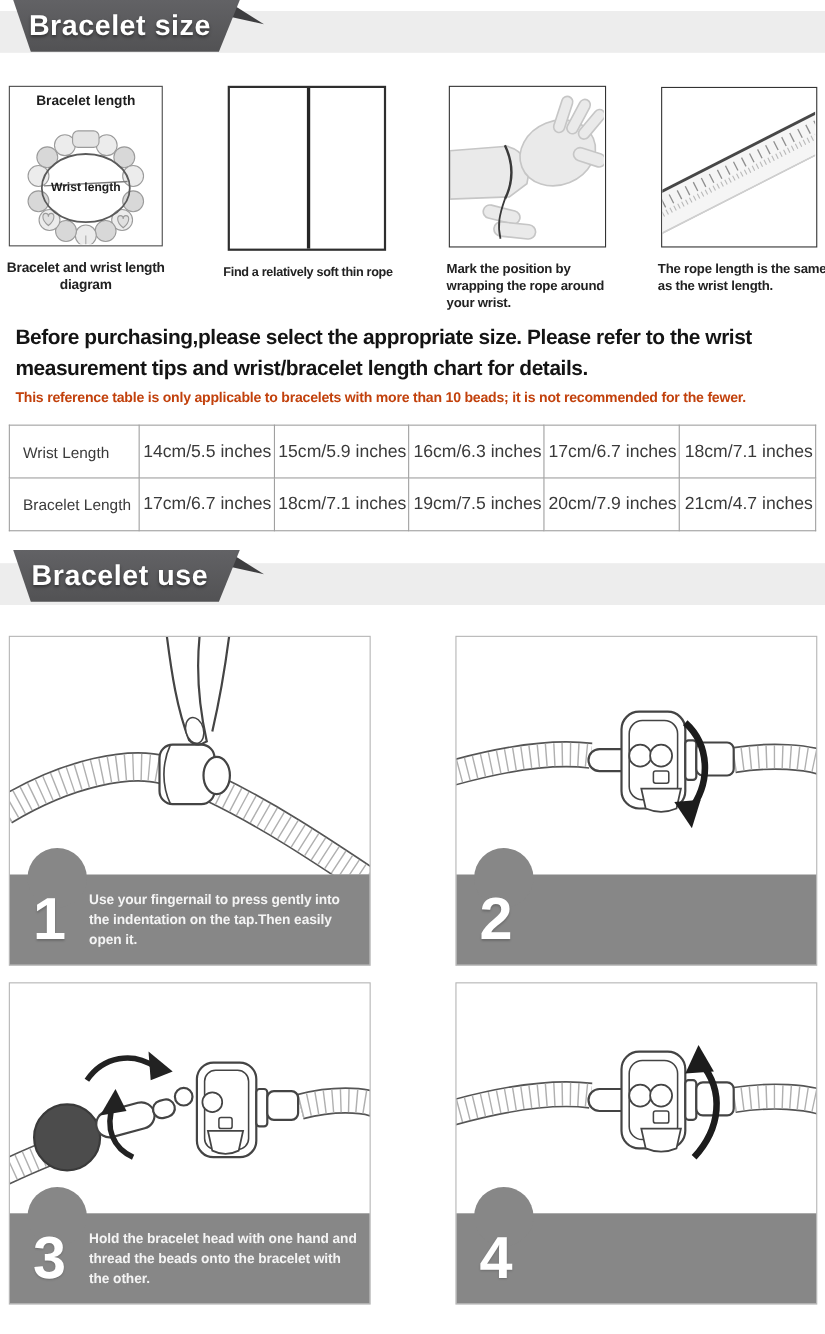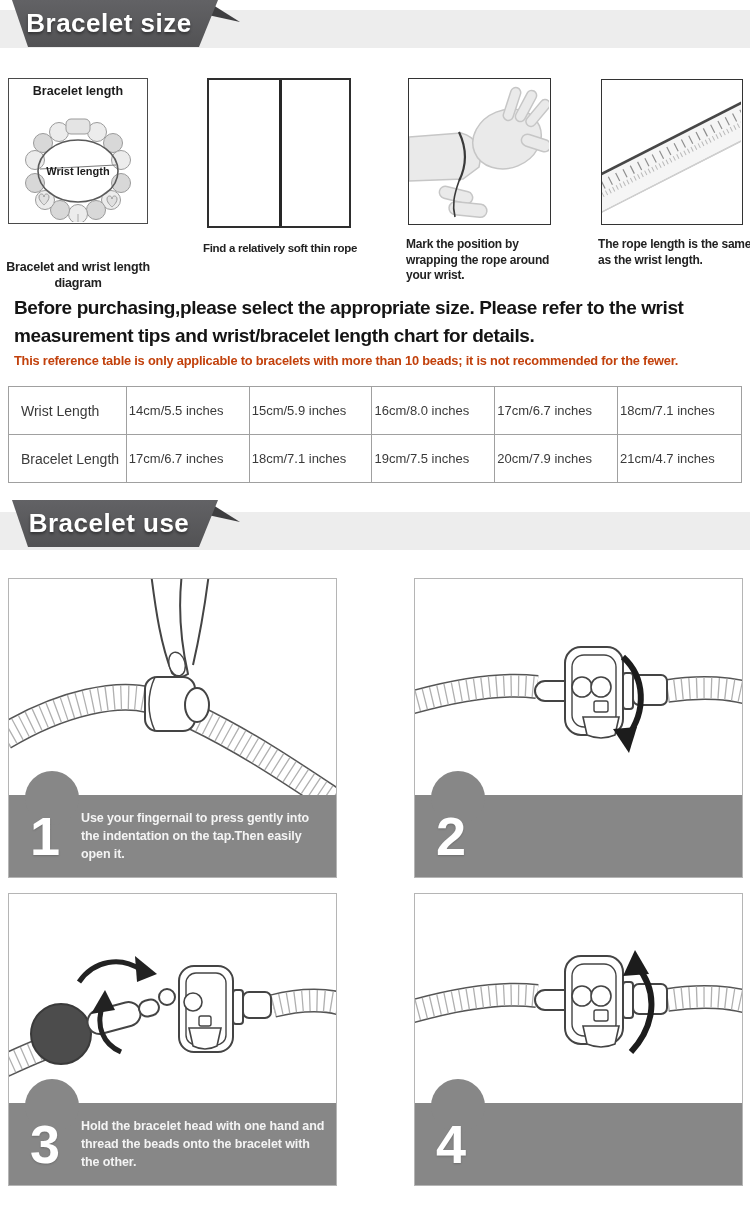--- a/index.html
+++ b/index.html
@@ -10,35 +10,35 @@
   .band { position:absolute; left:0; width:750px; height:38px; background:#ededed; }
   .ribbon { position:absolute; left:0; width:245px; height:50px; }
   .ribbon-label { position:absolute; left:0; width:218px; height:47px;
     display:flex; align-items:center; justify-content:center;
     color:#fff; font-size:26px; font-weight:bold; letter-spacing:.5px;
     text-shadow:0 2px 3px rgba(0,0,0,.45); }
 
   
   .mbox { position:absolute; background:#fff; }
   .mcap { position:absolute; font-weight:bold; color:#222; font-size:12.5px; line-height:1.3; letter-spacing:-0.2px; }
-  .mcap.center { text-align:center;margin-top:24px; }
+  .mcap.center { text-align:center; }
   .mcap.nowrap { white-space:nowrap; text-align:center; }
   .overlay-label { position:absolute; font-weight:bold; color:#1c1c1c; }
 
   
   .intro { position:absolute; left:14px; top:294px; width:734px;
     font-size:19px; font-weight:bold; color:#141414; line-height:1.45; letter-spacing:-0.4px; }
   .warning { position:absolute; left:14px; top:353px; white-space:nowrap;
     font-size:12.8px; font-weight:bold; letter-spacing:-0.2px; }
 
   
   table.size { position:absolute; left:8px; top:386px; width:734px;
     border-collapse:collapse; background:#fff; }
-  table.size td { border:1px solid #a0a0a0; height:48px; font-size:13px; color:#3a3a3a;
-    text-align:left; padding:0 2px; }
+  table.size td { border:1px solid #a0a0a0; height:48px; font-size:16px; color:#3a3a3a;
+    text-align:right; padding:0 2px; }
   table.size td.rowhead { text-align:left; padding-left:12px; font-size:14px; }
 
   
   .step { position:absolute; width:329px; background:#fff; border:1px solid #b5b5b5; }
   .step svg.illus { position:absolute; left:0; top:0; }
   .stepbar { position:absolute; left:0; bottom:0; width:100%; height:82px; background:#878787;
     display:flex; align-items:center; }
   .stepbump { position:absolute; left:16px; top:-24px; width:54px; height:54px;
     border-radius:50%; background:#878787; }
   .stepnum { position:absolute; left:21px; top:50%; transform:translateY(-50%);
@@ -140,21 +140,21 @@
         <col style="width:123px">
         <col style="width:123px">
         <col style="width:123px">
         <col style="width:124px">
       </colgroup>
     <tbody>
         <tr>
       <td class="rowhead">Wrist Length</td>
       <td>14cm/5.5 inches</td>
       <td>15cm/5.9 inches</td>
-      <td>16cm/8.0 inches</td>
+      <td>16cm/6.3 inches</td>
       <td>17cm/6.7 inches</td>
       <td>18cm/7.1 inches</td>
     </tr>
     <tr>
       <td class="rowhead">Bracelet Length</td>
       <td>17cm/6.7 inches</td>
       <td>18cm/7.1 inches</td>
       <td>19cm/7.5 inches</td>
       <td>20cm/7.9 inches</td>
       <td>21cm/4.7 inches</td>

